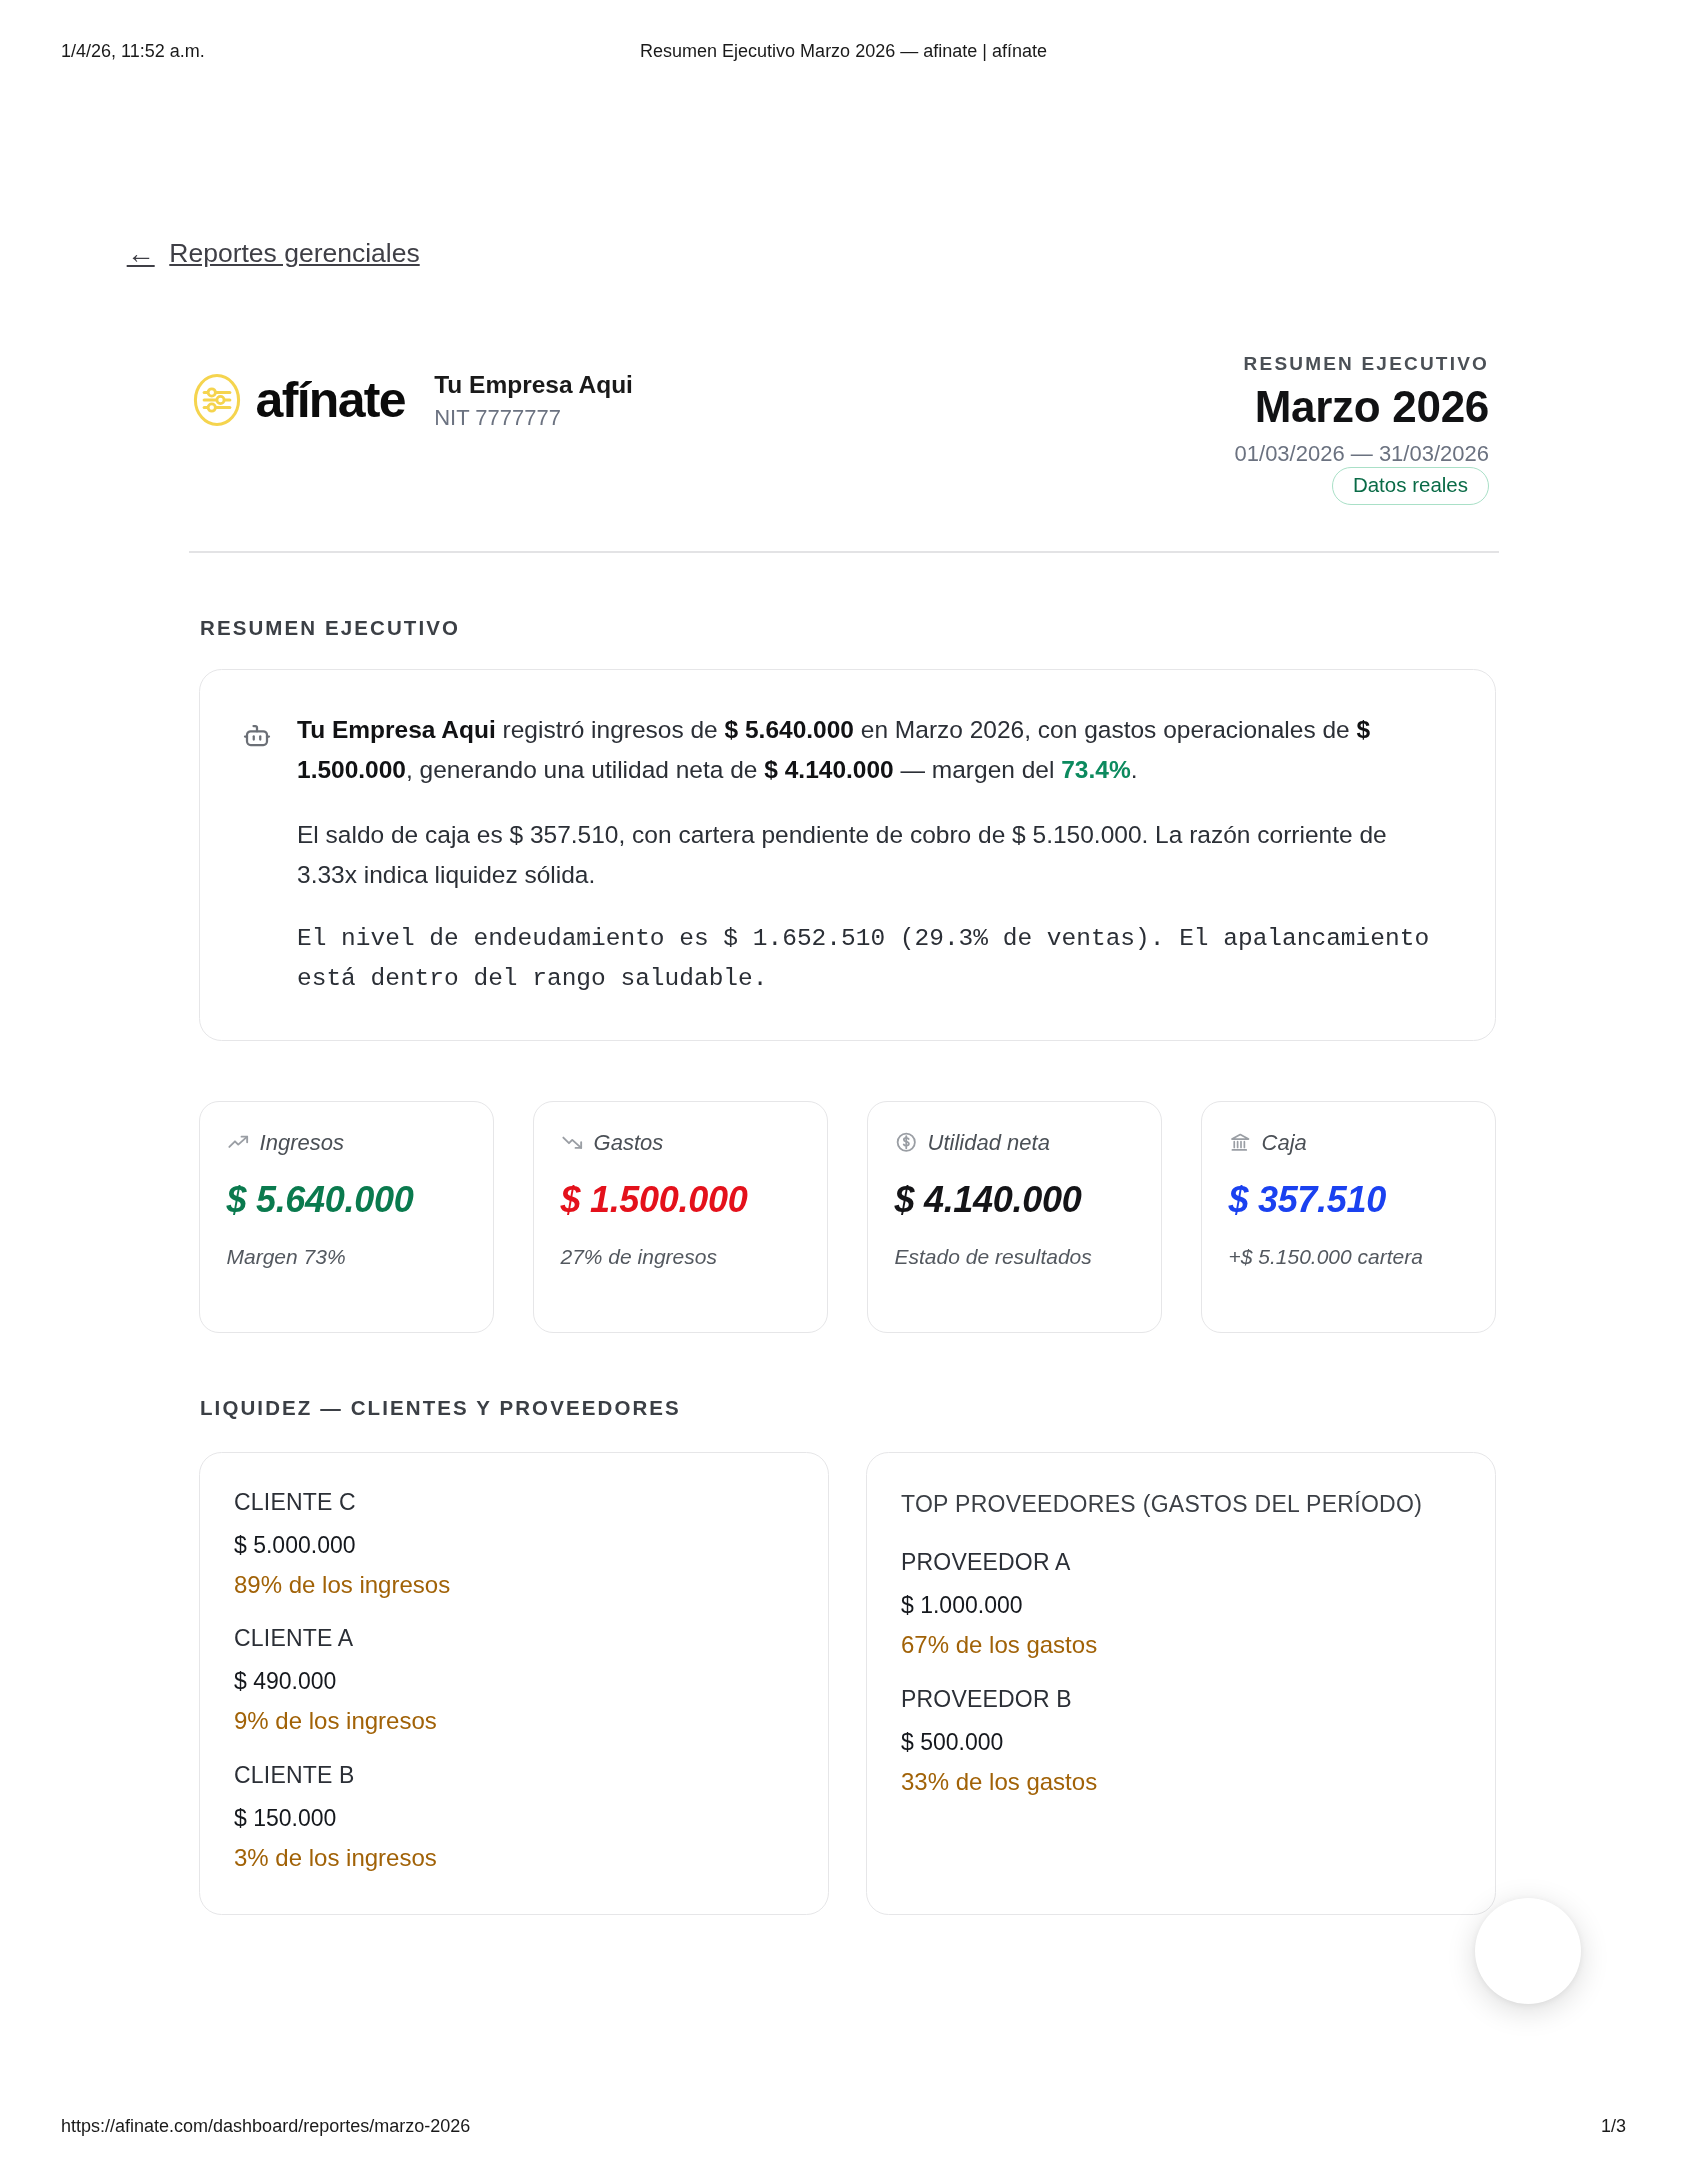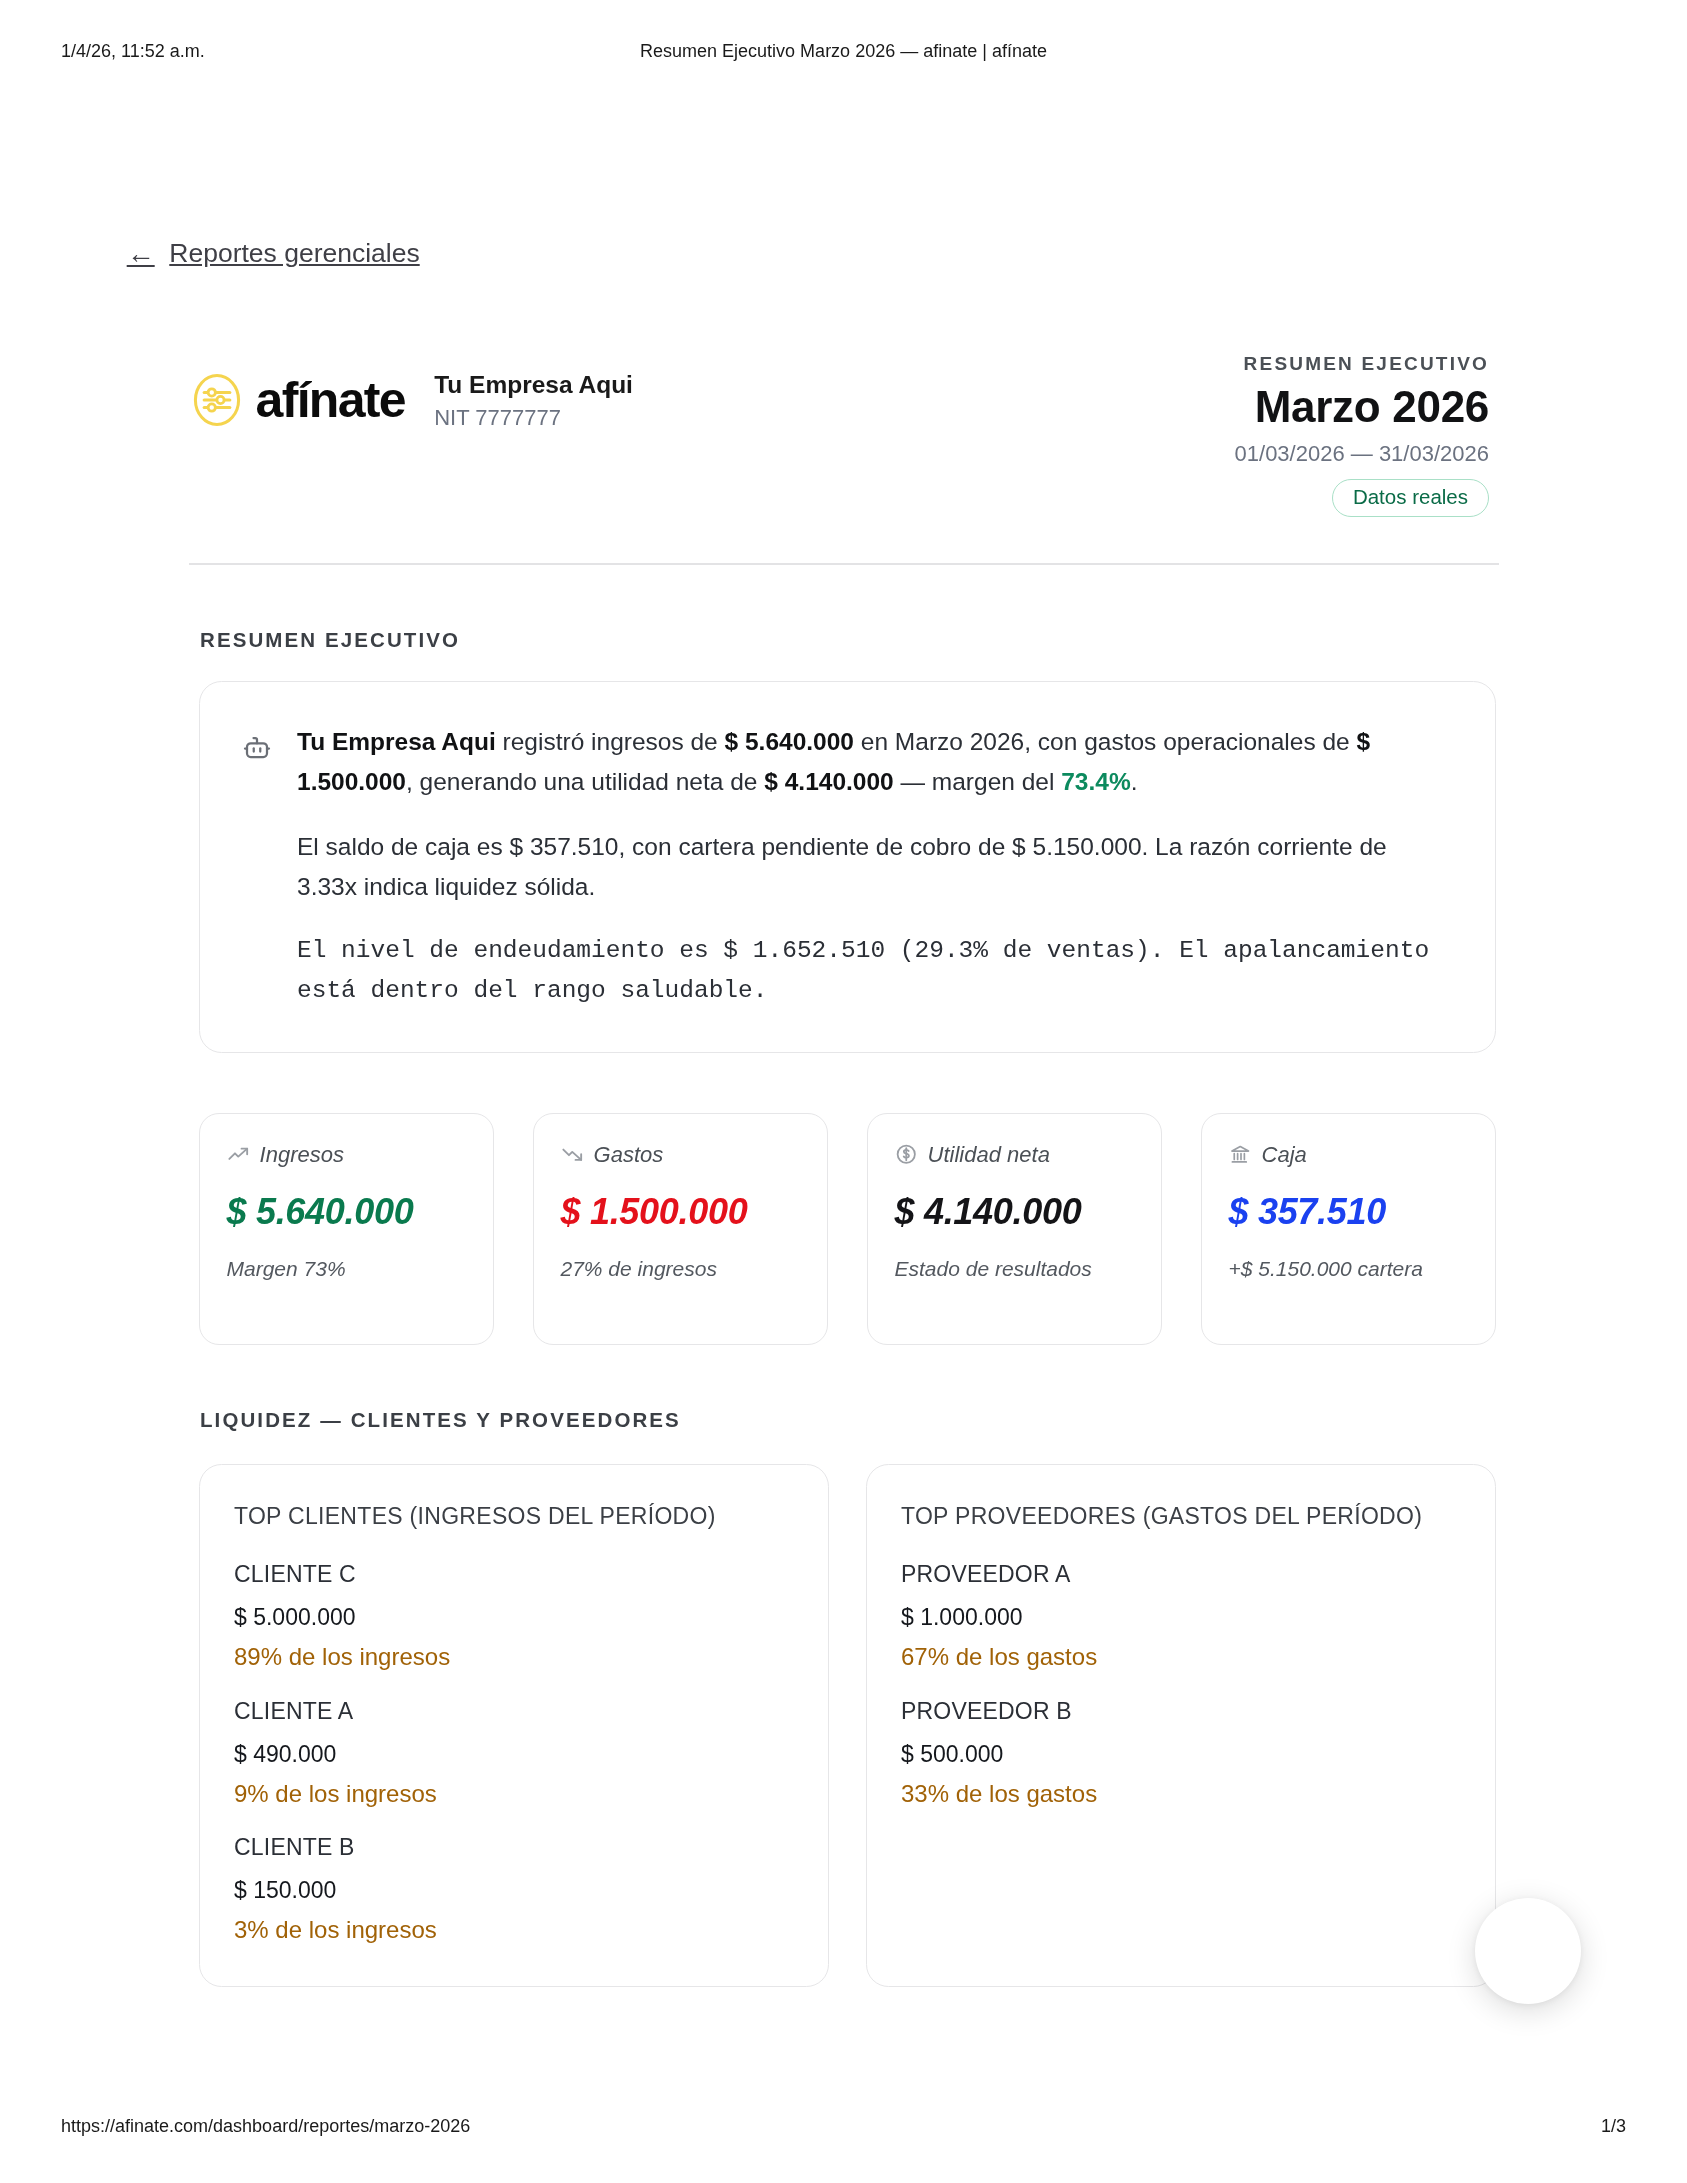--- a/index.html
+++ b/index.html
@@ -57,21 +57,21 @@
   .rep-right { text-align: right; padding-top: 2.6px; }
   .rep-kicker {
     font-size: 19px; font-weight: 700; letter-spacing: 2.2px;
     color: #4b5056; text-transform: uppercase;
   }
   .rep-title {
     font-size: 44px; font-weight: 700; color: #111214;
     line-height: 1.18; margin-top: 6.6px; letter-spacing: -0.3px;
   }
   .rep-range { font-size: 22px; color: #6b7280; margin-top: 8px; }
-  .badge-row { display: flex; justify-content: flex-end; margin-top: 12px; }
+  .badge-row { display: flex; justify-content: flex-end; }
   .badge {
     display: inline-block; border: 1.3px solid #a9e0c7; border-radius: 661px;
     color: #0a6b47; font-size: 20.5px; padding: 7.3px 20px 8.6px; line-height: 1;
     background: #ffffff;
   }
 
   .hr { height: 2px; background: #e3e3e5; margin: 46px 63px 0 63px; }
 
   
   .sect-label {
@@ -271,21 +271,20 @@
         <div class="kpi-sub">+$ 5.150.000 cartera</div>
       </div>
 
     </div>
 
     <div class="sect-label">LIQUIDEZ — CLIENTES Y PROVEEDORES</div>
 
     <div class="dual">
 
       <div class="card">
-        <div class="dual-title">TOP CLIENTES (INGRESOS DEL PERÍODO)</div>
 
         <div class="ln-row">
           <span class="ln-name">CLIENTE C</span>
           <span class="ln-amt">$ 5.000.000</span>
         </div>
         <div class="ln-pct">89% de los ingresos</div>
 
         <div class="ln-row">
           <span class="ln-name">CLIENTE A</span>
           <span class="ln-amt">$ 490.000</span>

